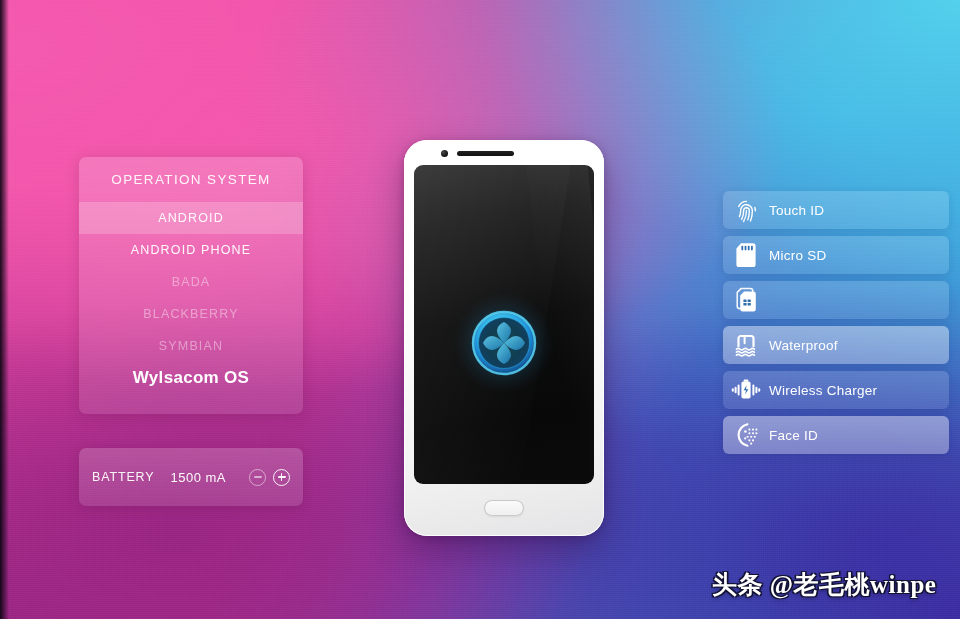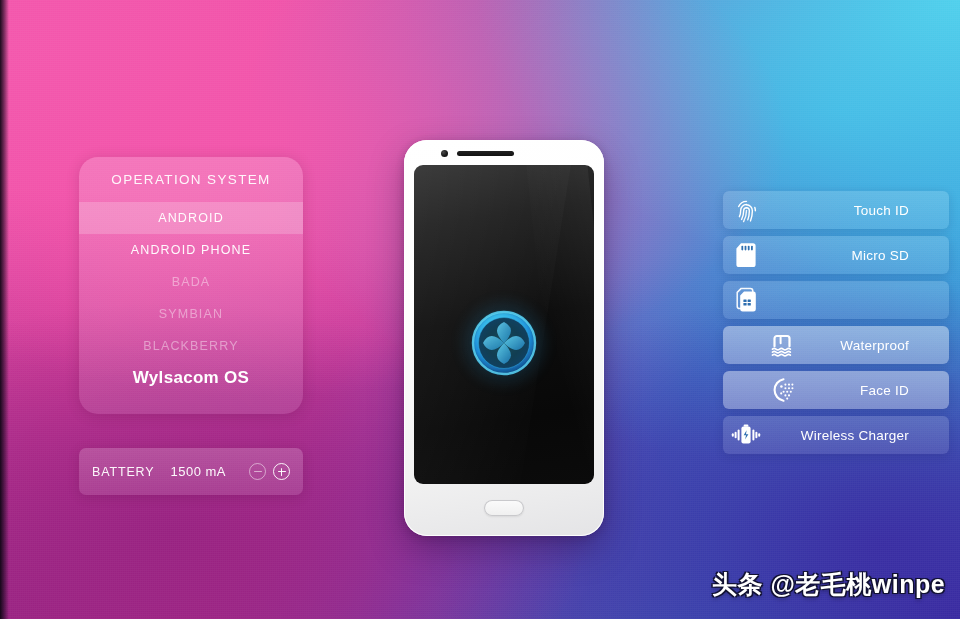--- a/index.html
+++ b/index.html
@@ -39,21 +39,21 @@
   .bg-noise {
     position:absolute; inset:0; opacity:.055;
     background-image:
       repeating-linear-gradient(0deg, rgba(255,255,255,.5) 0 1px, rgba(0,0,0,0) 1px 2px),
       repeating-linear-gradient(90deg, rgba(255,255,255,.4) 0 1px, rgba(0,0,0,0) 1px 2px);
   }
 
   
   #os-panel {
     position:absolute; left:79px; top:157px; width:224px;
-    border-radius:19px;
+    border-radius:7px;
     background:linear-gradient(180deg, rgba(255,255,255,.19) 0%, rgba(255,255,255,.13) 50%, rgba(255,255,255,.10) 100%);
     box-shadow:0 2px 14px rgba(60,0,40,.16);
     padding:0; overflow:hidden;
   }
   .os-title {
     height:45px; line-height:45px; text-align:center;
     color:rgba(255,255,255,.93);
     font-size:13.5px; letter-spacing:1.35px; font-weight:400;
   }
   .os-row {
@@ -61,21 +61,21 @@
     font-size:12.5px; letter-spacing:1.15px;
     color:rgba(255,255,255,.96); font-weight:400;
   }
   .os-row.active { background:rgba(255,255,255,.20); }
   .os-row.dim    { color:rgba(255,255,255,.42); }
   .os-row.brand  { font-weight:700; letter-spacing:.3px; font-size:17px; color:#fff; }
   .os-pad-bottom { height:20px; }
 
   
   #battery-bar {
-    position:absolute; left:79px; top:448px; width:224px; height:47px;
+    position:absolute; left:79px; top:448px; width:224px; height:58px;
     border-radius:7px;
     background:linear-gradient(180deg, rgba(255,255,255,.185) 0%, rgba(255,255,255,.115) 100%);
     box-shadow:0 2px 12px rgba(60,0,40,.15);
     display:flex; align-items:center; padding:0 13px;
   }
   .bat-label {
     color:rgba(255,255,255,.95); font-size:12.5px; letter-spacing:.85px;
   }
   .bat-value {
     color:rgba(255,255,255,.97); font-size:13px; letter-spacing:.5px; margin-left:16px;
@@ -103,29 +103,28 @@
   }
   .feat-row {
     height:38px; margin-bottom:7px; border-radius:6px;
     display:flex; align-items:center;
     background:linear-gradient(180deg, rgba(255,255,255,.155) 0%, rgba(255,255,255,.105) 100%);
     box-shadow:0 2px 10px rgba(20,20,80,.14);
     position:relative;
   }
   .feat-row.active {
     background:linear-gradient(180deg, rgba(255,255,255,.42) 0%, rgba(255,255,255,.33) 100%);
-    padding-left:36px;
   }
   .feat-icon {
     width:46px; min-width:46px; height:38px;
     display:flex; align-items:center; justify-content:center;
   }
   .feat-icon svg { display:block; }
   .feat-label {
-    flex:1; text-align:right; padding-right:40px;
+    flex:1; text-align:left; padding-right:40px;
     color:#fff; font-size:13.5px; letter-spacing:.25px; font-weight:400;
   }
 
   
   #phone-glow {
     position:absolute; left:372px; top:110px; width:264px; height:450px;
     border-radius:48px;
     background:radial-gradient(50% 50% at 50% 50%, rgba(255,255,255,.22) 0%, rgba(255,255,255,0) 70%);
     filter:blur(10px);
   }
@@ -183,21 +182,21 @@
 
   
   #watermark {
     position:absolute; left:712px; top:568px;
     font-size:25px; font-weight:700; color:#ffffff;
     letter-spacing:.5px; white-space:nowrap;
     text-shadow:
       -1.4px -1.4px 0 #121232, 1.4px -1.4px 0 #121232,
       -1.4px 1.4px 0 #121232, 1.4px 1.4px 0 #121232,
       0 2px 4px rgba(0,0,0,.4);
-    font-family:Liberation Sans, sans-serif;
+    font-family:Liberation Serif, serif;
   }
 </style>
 </head>
 <body>
 
 <div id="stage">
 
   <div class="bg-base"></div>
   <div class="bg-soft"></div>
   <div class="bg-noise"></div>
@@ -209,24 +208,24 @@
     <div class="os-row active">
       <span>ANDROID</span>
     </div>
     <div class="os-row">
       <span>ANDROID PHONE</span>
     </div>
     <div class="os-row dim">
       <span>BADA</span>
     </div>
     <div class="os-row dim">
+      <span>BLACKBERRY</span>
+    </div>
+    <div class="os-row dim">
       <span>SYMBIAN</span>
-    </div>
-    <div class="os-row dim">
-      <span>BLACKBERRY</span>
     </div>
     <div class="os-row brand">
       <span>Wylsacom OS</span>
     </div>
     <div class="os-pad-bottom"></div>
   </div>
 
   <div id="battery-bar">
     <span class="bat-label">BATTERY</span>
     <span class="bat-value">1500 mA</span>
@@ -349,20 +348,39 @@
           <g fill="none" stroke="#fff" stroke-width="1.6" stroke-linecap="round">
             <path d="M3.4 16.2c1.2-1 2.4-1 3.6 0s2.4 1 3.6 0 2.4-1 3.6 0 2.4 1 3.6 0 2.4-1 3.6 0"></path>
             <path d="M3.4 19.2c1.2-1 2.4-1 3.6 0s2.4 1 3.6 0 2.4-1 3.6 0 2.4 1 3.6 0 2.4-1 3.6 0"></path>
             <path d="M3.4 22.2c1.2-1 2.4-1 3.6 0s2.4 1 3.6 0 2.4-1 3.6 0 2.4 1 3.6 0 2.4-1 3.6 0"></path>
           </g>
         </svg>
       </span>
       <span class="feat-label">Waterproof</span>
     </div>
 
+    <div class="feat-row">
+      <span class="feat-icon">
+        <svg width="30" height="24" viewBox="0 0 30 24">
+          <rect x="10.4" y="3.4" width="9.2" height="17.2" rx="2" fill="#fff"></rect>
+          <rect x="12.6" y="1.6" width="4.8" height="2.2" rx="1" fill="#fff"></rect>
+          <path d="M15.6 7.2l-2.9 5h2.4l-1.1 4.4 3.4-5.4h-2.4z" fill="#2f6fb0"></path>
+          <g stroke="#fff" stroke-linecap="round" fill="none">
+            <path d="M7.6 7.6v8.8" stroke-width="2"></path>
+            <path d="M4.6 9.8v4.4" stroke-width="2"></path>
+            <path d="M1.8 11.2v1.6" stroke-width="2"></path>
+            <path d="M22.4 7.6v8.8" stroke-width="2"></path>
+            <path d="M25.4 9.8v4.4" stroke-width="2"></path>
+            <path d="M28.2 11.2v1.6" stroke-width="2"></path>
+          </g>
+        </svg>
+      </span>
+      <span class="feat-label">Wireless Charger</span>
+    </div>
+
     <div class="feat-row active">
       <span class="feat-icon">
         <svg width="26" height="26" viewBox="0 0 26 26">
           <path d="M14.5 2.2A11 11 0 0 0 14.5 23.8" fill="none" stroke="#fff" stroke-width="2.1" stroke-linecap="round"></path>
           <circle cx="12.4" cy="9.4" r="1.25" fill="#fff"></circle>
           <g fill="#fff">
             <circle cx="16.4" cy="7.6" r="1.05"></circle>
               <circle cx="20" cy="7.6" r="1.05"></circle>
               <circle cx="23.4" cy="7.6" r="1.05"></circle>
             <circle cx="16.4" cy="11.2" r="1.05"></circle>
@@ -374,36 +392,17 @@
             <circle cx="16.4" cy="18.4" r="1.05"></circle>
               <circle cx="20" cy="18.4" r="1.05"></circle>
             <circle cx="18.2" cy="21.6" r="1.05"></circle>
             <circle cx="12.2" cy="16.4" r="1.05"></circle>
           </g>
         </svg>
       </span>
       <span class="feat-label">Face ID</span>
     </div>
 
-    <div class="feat-row">
-      <span class="feat-icon">
-        <svg width="30" height="24" viewBox="0 0 30 24">
-          <rect x="10.4" y="3.4" width="9.2" height="17.2" rx="2" fill="#fff"></rect>
-          <rect x="12.6" y="1.6" width="4.8" height="2.2" rx="1" fill="#fff"></rect>
-          <path d="M15.6 7.2l-2.9 5h2.4l-1.1 4.4 3.4-5.4h-2.4z" fill="#2f6fb0"></path>
-          <g stroke="#fff" stroke-linecap="round" fill="none">
-            <path d="M7.6 7.6v8.8" stroke-width="2"></path>
-            <path d="M4.6 9.8v4.4" stroke-width="2"></path>
-            <path d="M1.8 11.2v1.6" stroke-width="2"></path>
-            <path d="M22.4 7.6v8.8" stroke-width="2"></path>
-            <path d="M25.4 9.8v4.4" stroke-width="2"></path>
-            <path d="M28.2 11.2v1.6" stroke-width="2"></path>
-          </g>
-        </svg>
-      </span>
-      <span class="feat-label">Wireless Charger</span>
-    </div>
-
   </div>
 
   <div id="watermark">头条 @老毛桃winpe</div>
 
 </div>
 
 </body></html>

